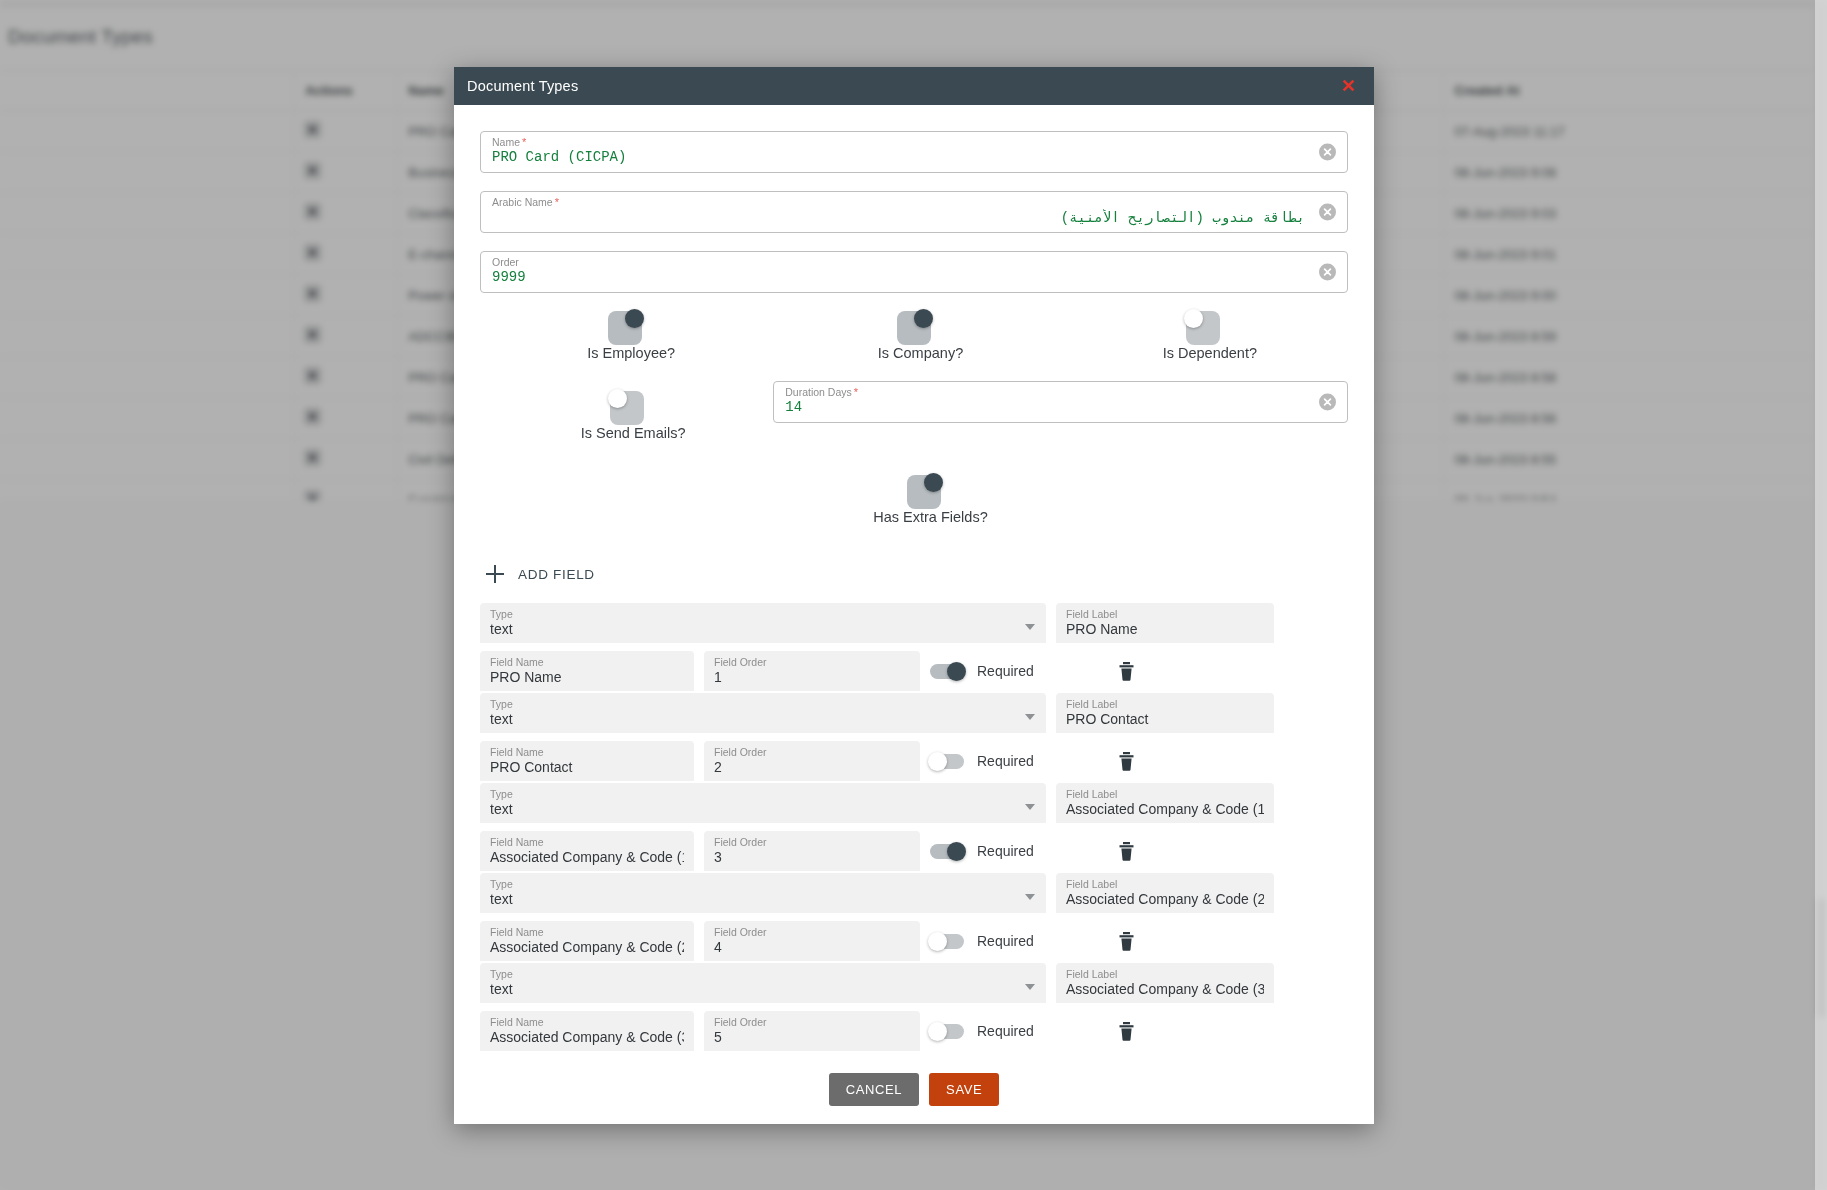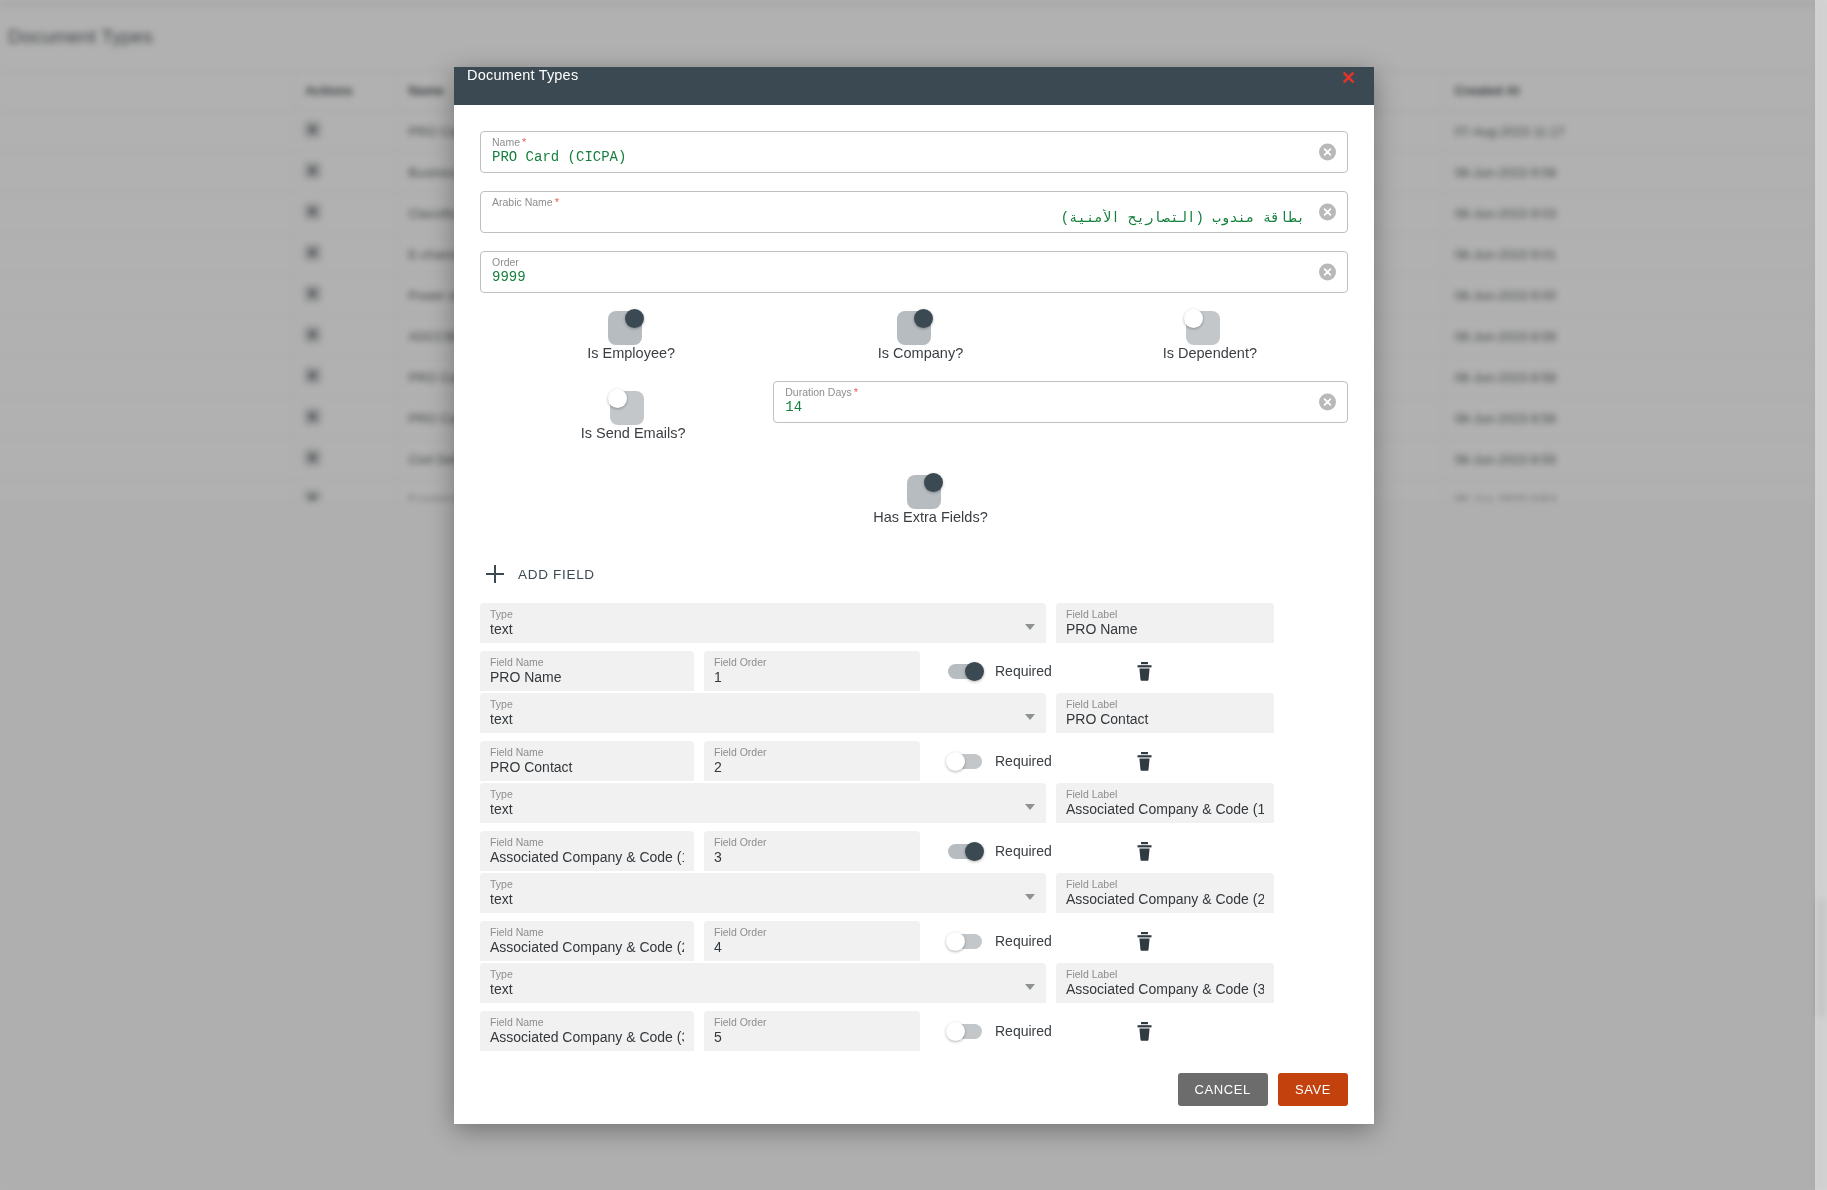--- a/index.html
+++ b/index.html
@@ -84,21 +84,21 @@
     left: 454px; top: 67px;
     width: 920px; height: 1057px;
     background: #ffffff;
     box-shadow: 0 6px 26px rgba(0,0,0,.35);
     display: flex; flex-direction: column;
     border-radius: 2px;
   }
   #modal-header {
     height: 38px; flex: 0 0 38px;
     background: #3b4a52;
-    display: flex; 
+    display: flex; align-items: center;
     padding: 0 14px 0 13px;
     color: #fff;
     gap: 44px;
   }
   #modal-title { font-size: 14.5px; letter-spacing: .2px; }
   #modal-close {
     margin-left: auto; color: #e5332a; font-size: 18px;
     line-height: 1; cursor: pointer; font-weight: bold;
     padding: 2px 4px;
   }
@@ -220,32 +220,32 @@
     width: 0; height: 0;
     border-left: 5px solid transparent;
     border-right: 5px solid transparent;
     border-top: 6px solid #8e9295;
     cursor: pointer;
   }
   .f-type  { flex: 0 0 566px; }
   .f-label-box { flex: 0 0 218px; }
   .f-name  { flex: 0 0 214px; }
   .f-order { flex: 0 0 216px; }
-  .req-toggle-wrap { display: flex; align-items: center; margin-left: 18px; }
+  .req-toggle-wrap { display: flex; align-items: center; }
   .req-text { margin-left: 13px; font-size: 14px; color: #3a3f44; }
   .trash {
     margin-left: 74px; cursor: pointer;
     width: 20px; height: 22px; display: flex; align-items: center;
   }
 
   
   #modal-footer {
     flex: 0 0 auto;
     padding: 12px 26px 18px 26px;
-    display: flex; justify-content: flex-end; gap: 10px;
+    display: flex; justify-content: center; gap: 10px;
     background: #fff;
   }
   .btn {
     border: none; border-radius: 3px;
     padding: 9px 17px;
     font-size: 13px; letter-spacing: .6px;
     color: #fff; cursor: pointer;
     font-family: "Liberation Sans", sans-serif;
   }
   #cancel-button { background: #6c6c6c; }

